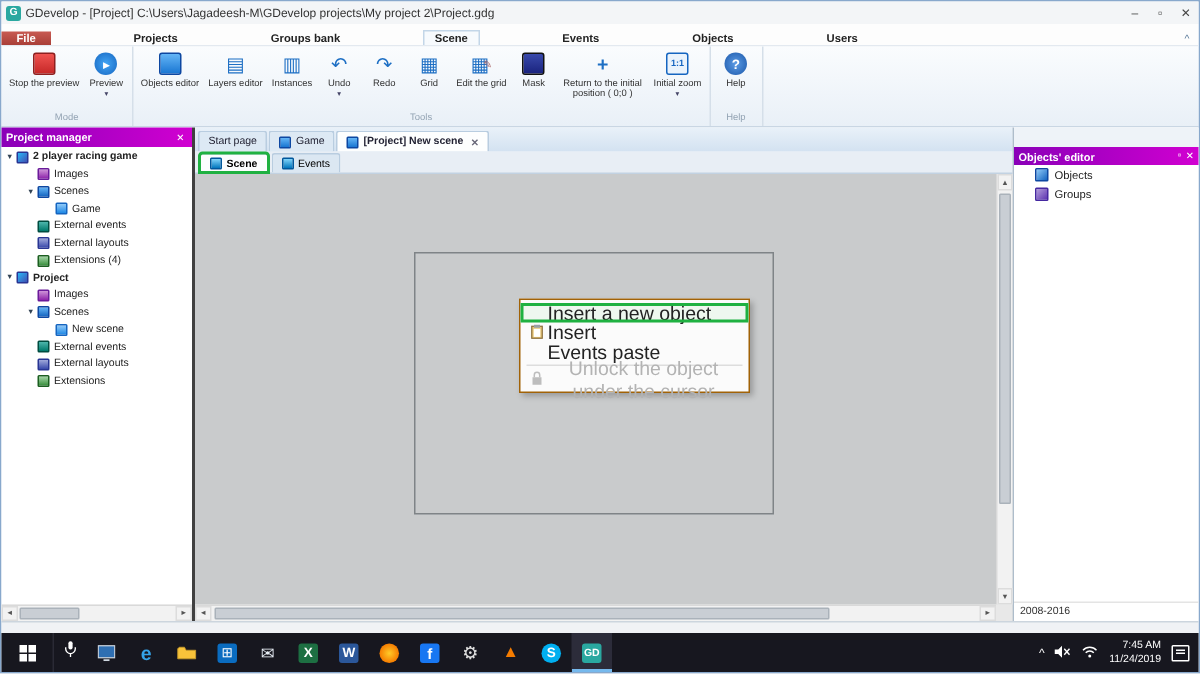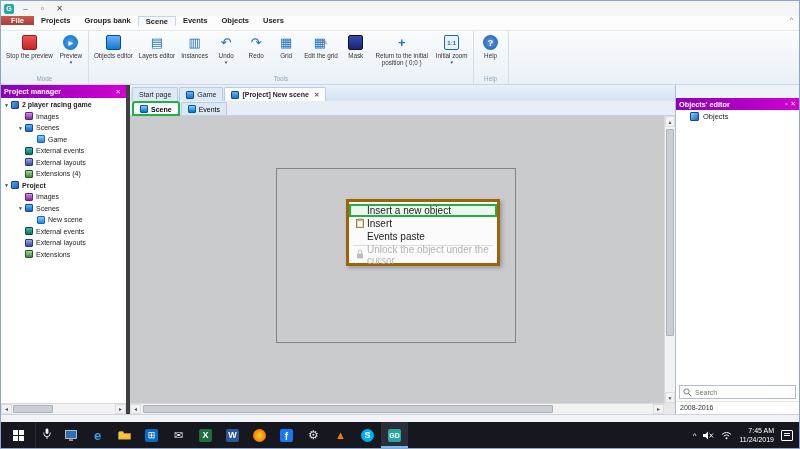--- a/index.html
+++ b/index.html
@@ -6,21 +6,21 @@
   html,body { width:800px; height:449px; overflow:hidden; font-family:"Liberation Sans", sans-serif; background:#dfe4ea; }
   .window { position:relative; width:800px; height:449px; background:#fff; border:1px solid #88a8cc; display:flex; flex-direction:column; }
 
   
   .titlebar { height:15px; background:#f3f5f7; display:flex; align-items:center; font-size:8px; color:#333; padding-left:3px; flex:none; }
   .appico { width:10px; height:10px; background:#2aa8a0; color:#fff; font-size:7px; font-weight:bold; text-align:center; line-height:10px; border-radius:2px; margin-right:3px; }
   .titletext { flex:1; white-space:nowrap; overflow:hidden; }
   .wbtn { width:17px; text-align:center; font-size:8px; color:#444; }
 
   
-  .menubar { height:15px; background:#fdfdfd; display:flex; align-items:flex-start; font-size:7.5px; border-bottom:1px solid #e3e9f0; flex:none; }
+  .menubar { height:15px; background:#fdfdfd; display:flex; align-items:flex-end; font-size:7.5px; border-bottom:1px solid #e3e9f0; flex:none;gap:48px; }
   .mtab { padding:0 7px; display:flex; align-items:center; color:#222;font-weight:bold; }
   .mtab.file { background:linear-gradient(#c85a52,#a93f38); color:#fff; font-weight:bold; padding:0 10px; }
   .mtab.sel { background:#f7fafd; border:1px solid #c3d6e8; border-bottom:none; }
   .mb-right { margin-left:auto; display:flex; align-items:center; padding-right:6px; color:#5a7a9a; font-size:7px; }
 
   
   .ribbon { height:54px; background:linear-gradient(#fafcfe,#e9f0f7); display:flex; align-items:stretch; border-bottom:1px solid #c9d6e3; flex:none; }
   .rgroup { display:flex; flex-direction:column; border-right:1px solid #d5dfe9; }
   .rbtns { flex:1; display:flex; align-items:flex-start; padding:2px 2px 0 2px; }
   .rbtn { display:flex; flex-direction:column; align-items:center; padding:1px 3px; min-width:30px; max-width:56px; }
@@ -36,21 +36,21 @@
   .ic-glyph { font-size:13px; color:#1e6fc4; line-height:1; }
   .ic-zoom { width:15px; height:15px; border:1px solid #1565c0; color:#1565c0; font-size:6px; font-weight:bold; display:flex; align-items:center; justify-content:center; border-radius:2px; background:#eaf3fc; }
   .ic-help { width:15px; height:15px; border-radius:50%; background:radial-gradient(#5c9ce6,#1a56a8); color:#fff; font-weight:bold; font-size:9px; display:flex; align-items:center; justify-content:center; }
   .ic-cross { font-size:13px; font-weight:bold; color:#1e6fc4; line-height:1; }
   .pencil { font-size:7px; color:#a66; margin-left:-4px; }
 
   
   .content { flex:1; display:flex; min-height:0; }
 
   
-  .pm { width:129px; flex:none; display:flex; flex-direction:column; border-right:4px solid #404040; background:#fff; }
+  .pm { width:129px; flex:none; display:flex; flex-direction:column; border-right:2px solid #404040; background:#fff; }
   .phead { height:13px; background:linear-gradient(90deg,#8a00b8,#d100d1); color:#fff; font-size:7.3px; font-weight:bold; display:flex; align-items:center; padding:0 3px; flex:none; }
   .phead .hx { margin-left:auto; font-size:6.5px; font-weight:normal; padding:0 2px; }
   .tree { flex:1; overflow:hidden; padding-top:1px; }
   .trow { height:11.5px; display:flex; align-items:center; font-size:7px; color:#222; white-space:nowrap; }
   .trow.b { font-weight:bold; }
   .lvl0 { padding-left:2px; } .lvl1 { padding-left:16px; } .lvl2 { padding-left:28px; }
   .texp { width:7px; font-size:5px; color:#345; text-align:center; flex:none; }
   .ticon { width:8px; height:8px; border-radius:1px; margin:0 3px 0 1px; flex:none; }
   .i-root { background:linear-gradient(135deg,#29b6f6,#3f51b5); border:1px solid #283593; }
   .i-img  { background:linear-gradient(#ce93d8,#8e24aa); border:1px solid #6a1b9a; }
@@ -79,25 +79,25 @@
   .vtab.hl { outline:2px solid #1fb141; outline-offset:-1px; }
   .vico { width:8px; height:8px; border-radius:1px; background:linear-gradient(#81d4fa,#0277bd); border:1px solid #01579b; }
   .canvas { flex:1; position:relative; background:#c9cbcc; overflow:hidden; }
   .scenerect { position:absolute; left:146px; top:52px; width:240px; height:175px; border:1px solid #7f8487; }
   .vscroll { position:absolute; top:0; right:0; bottom:11px; width:11px; background:#f2f2f2; border-left:1px solid #d9d9d9; display:flex; flex-direction:column; }
   .vscroll .strack { flex:1; }
   .scorner { position:absolute; right:0; bottom:0; width:11px; height:11px; background:#e8e8e8; }
   .chscroll { position:absolute; left:0; right:11px; bottom:0; height:11px; background:#f2f2f2; border-top:1px solid #d9d9d9; display:flex; }
 
   
-  .ctx { position:absolute; left:216px; top:83px; width:154px; background:#fbfbfb; border:3px solid #a16207; box-shadow:2px 2px 4px rgba(0,0,0,.25); padding:2px 0; font-size:10px; }
+  .ctx { position:absolute; left:216px; top:83px; width:154px; background:#fbfbfb; border:1px solid #a16207; box-shadow:2px 2px 4px rgba(0,0,0,.25); padding:2px 0; font-size:13px; }
   .ctxitem { height:13px; display:flex; align-items:center; padding:0 6px 0 4px; color:#222; }
   .ctxgut { width:14px; display:flex; align-items:center; justify-content:center; flex:none; }
   .ctxitem.hl { outline:2px solid #1fb141; outline-offset:-2px; background:#eef7ef; }
-  .ctxitem.dis { color:#b3b3b3; }
+  .ctxitem.dis { color:#b3b3b3;text-align:center; }
   .ctxsep { height:1px; background:#ddd; margin:2px 4px; }
 
   
   .oe { width:124px; flex:none; display:flex; flex-direction:column; border-left:1px solid #aebdcb; background:#fff; }
   .oegap { height:13px; background:#eef3f8; flex:none; }
   .oehead { height:12px; background:linear-gradient(90deg,#8a00b8,#d100d1); color:#fff; font-size:7.3px; font-weight:bold; display:flex; align-items:center; padding:0 3px; flex:none; }
   .oehead .hbtns { margin-left:auto; display:flex; gap:3px; font-weight:normal; font-size:6.5px; }
   .oerow { height:13px; display:flex; align-items:center; gap:4px; padding-left:14px; font-size:7.5px; color:#222; }
   .cube { width:9px; height:9px; border-radius:1px; background:linear-gradient(135deg,#90caf9,#1565c0); border:1px solid #0d47a1; }
   .cube.g { background:linear-gradient(135deg,#b39ddb,#5e35b1); border-color:#4527a0; }
@@ -138,20 +138,21 @@
   .action { width:12px; height:11px; border:1px solid #fff; border-radius:1px; position:relative; }
   .action::after { content:""; position:absolute; left:2px; top:2px; width:6px; height:1px; background:#fff; box-shadow:0 2px 0 #fff; }
 </style>
 </head>
 <body>
 
 <div class="window">
 
   <div class="titlebar">
     <span class="appico">G</span>
+    <span class="titletext">GDevelop - [Project] C:\Users\Jagadeesh-M\GDevelop projects\My project 2\Project.gdg</span>
     <span class="wbtn">–</span>
     <span class="wbtn">▫</span>
     <span class="wbtn">✕</span>
   </div>
 
   <div class="menubar">
     <div class="mtab file">File</div>
     <div class="mtab">Projects</div>
     <div class="mtab">Groups bank</div>
     <div class="mtab sel">Scene</div>
@@ -441,28 +442,25 @@
         <span>Objects' editor</span>
         <span class="hbtns">
           <span>▫</span>
           <span>✕</span>
         </span>
       </div>
       <div class="oerow">
           <span class="cube"></span>
           <span>Objects</span>
         </div>
+      <div class="oerow">
+          <span class="cube g"></span>
+          <span>Groups</span>
+        </div>
       <div class="oespacer"></div>
-      <div class="oesearch">
-        <span><svg width="9" height="9">
-              <circle cx="3.5" cy="3.5" r="2.6" fill="none" stroke="#777" stroke-width="1"></circle>
-              <line x1="5.6" y1="5.6" x2="8.3" y2="8.3" stroke="#777" stroke-width="1"></line>
-            </svg></span>
-        <input type="text" placeholder="Search" style="">
-      </div>
       <div class="oefoot">2008-2016</div>
     </div>
   </div>
 
   <div class="statusbar"></div>
 
   <div class="taskbar">
     <div class="tstart">
       <span class="winlogo">
           <span></span>

